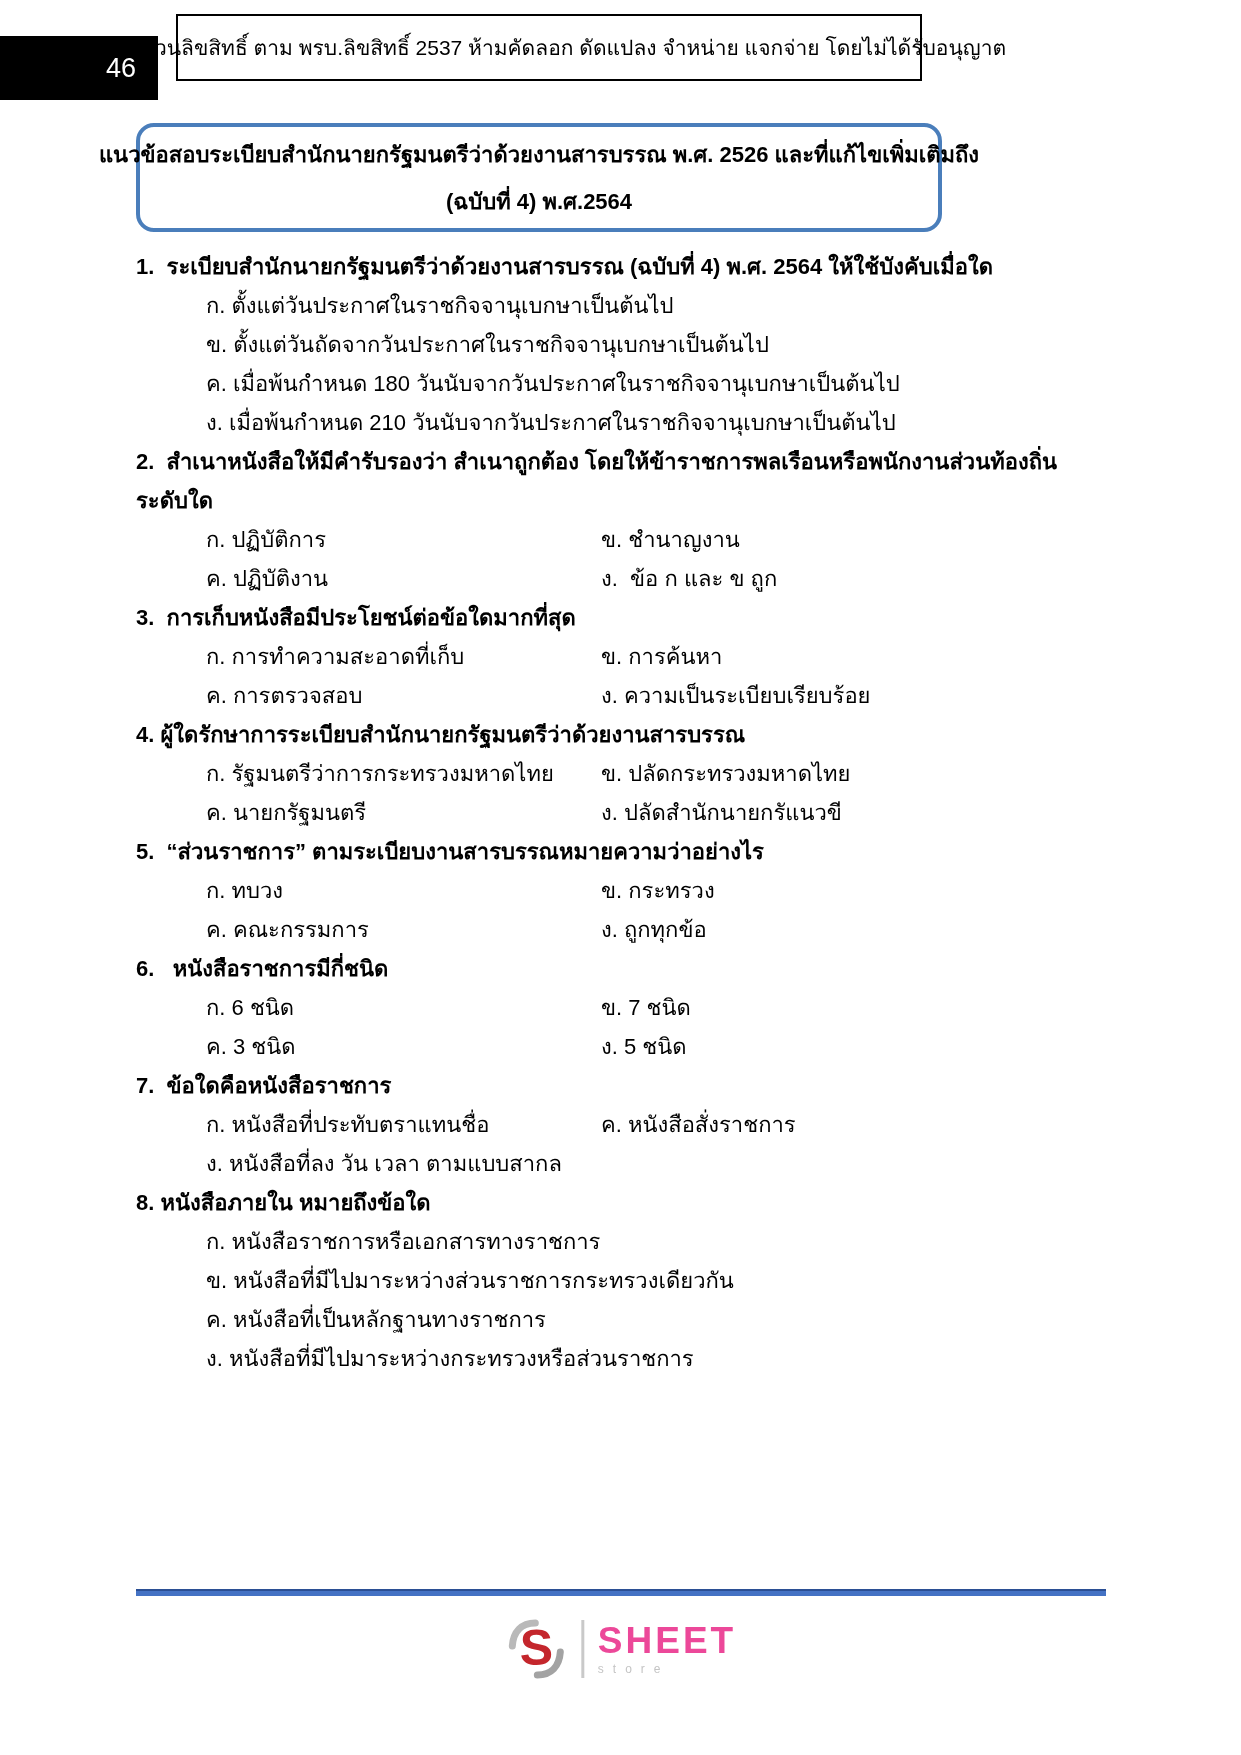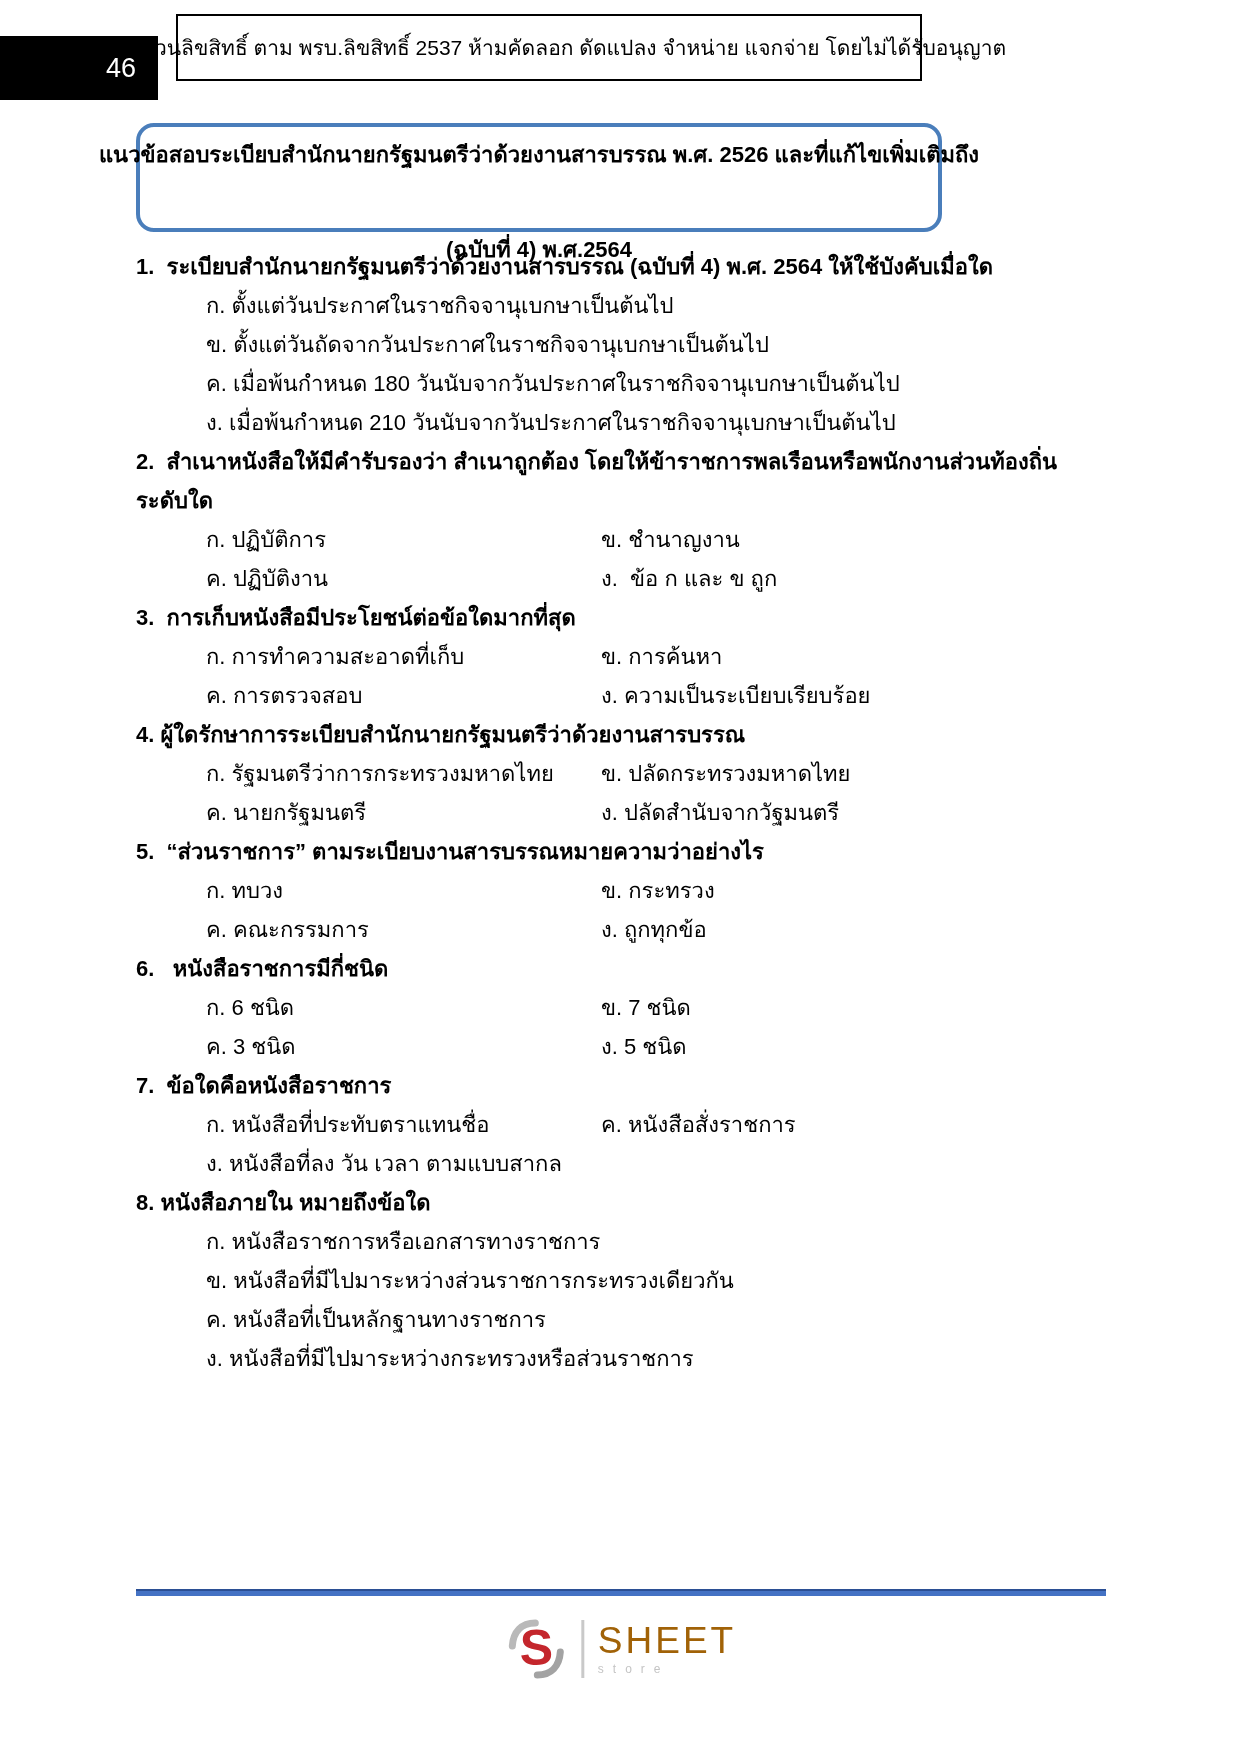--- a/index.html
+++ b/index.html
@@ -39,21 +39,21 @@
   .title-box {
     position:absolute; left:136px; top:123px;
     width:806px; height:109px;
     border:4px solid #4a7ebb;
     border-radius:18px;
     box-sizing:border-box;
     display:flex; flex-direction:column; align-items:center; justify-content:center;
     gap:12px;
     font-weight:bold; font-size:22px;
   }
-  .title-box .t-line { white-space:nowrap;margin-top:48px; }
+  .title-box .t-line { white-space:nowrap; }
 
   
   .content {
     position:absolute; left:136px; top:247px;
     width:1060px;
     font-size:22px;
   }
   .q-line {
     font-weight:bold;
     line-height:39px;
@@ -77,21 +77,21 @@
     border-top:2px solid #2b4f94;
   }
   .logo {
     position:absolute; top:1618px; left:50%;
     transform:translateX(-50%);
     display:flex; align-items:center; gap:14px;
   }
   .logo-divider { width:3px; height:58px; background:#c9c9c9; }
   .logo-text { display:flex; flex-direction:column; }
   .logo-brand {
-    font-size:37px; font-weight:normal; color:#a16207;
+    font-size:37px; font-weight:bold; color:#ec4899;
     letter-spacing:3px; line-height:37px;
   }
   .logo-sub {
     font-size:12px; color:#c4c4c4;
     letter-spacing:9px; margin-top:3px;
   }
 </style>
 </head>
 <body>
 
@@ -132,21 +132,21 @@
         <div class="option">ค. การตรวจสอบ</div>
         <div class="option">ง. ความเป็นระเบียบเรียบร้อย</div>
       </div>
     </div>
     <div class="question">
       <div class="q-line">4. ผู้ใดรักษาการระเบียบสำนักนายกรัฐมนตรีว่าด้วยงานสารบรรณ</div>
       <div class="options grid">
         <div class="option">ก. รัฐมนตรีว่าการกระทรวงมหาดไทย</div>
         <div class="option">ข. ปลัดกระทรวงมหาดไทย</div>
         <div class="option">ค. นายกรัฐมนตรี</div>
-        <div class="option">ง. ปลัดสำนับจากวัฐมนตรี</div>
+        <div class="option">ง. ปลัดสำนักนายกรัแนวขี</div>
       </div>
     </div>
     <div class="question">
       <div class="q-line">5.  “ส่วนราชการ” ตามระเบียบงานสารบรรณหมายความว่าอย่างไร</div>
       <div class="options grid">
         <div class="option">ก. ทบวง</div>
         <div class="option">ข. กระทรวง</div>
         <div class="option">ค. คณะกรรมการ</div>
         <div class="option">ง. ถูกทุกข้อ</div>
       </div>

